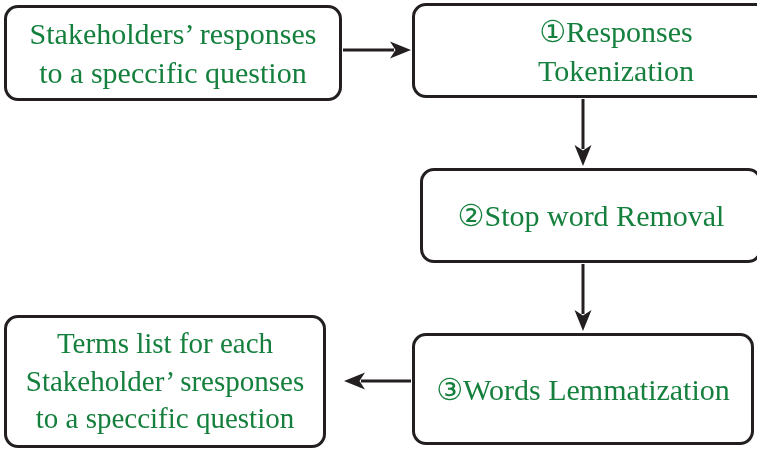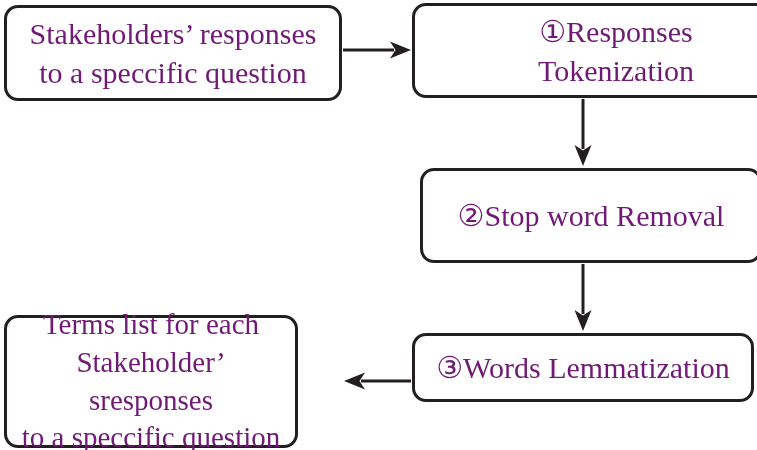--- a/index.html
+++ b/index.html
@@ -14,35 +14,35 @@
     background: #ffffff;
     font-family: "Liberation Serif", "DejaVu Serif", "DejaVu Sans", serif;
     overflow: hidden;
   }
   .node {
     position: absolute;
     box-sizing: border-box;
     border: 3px solid #231f20;
     border-radius: 14px;
     background: #ffffff;
-    color: #701a75;
+    color: #15803d;
     display: flex;
     align-items: center;
     justify-content: center;
     text-align: center;
     font-size: 30px;
     line-height: 1.3;
     white-space: pre-line;
     padding: 2px 8px;
   }
   .node-input   { left: 4px;   top: 5px;   width: 338px; height: 96px; }
   .node-step1   { left: 412px; top: 3px;   width: 408px; height: 95px; }
   .node-step2   { left: 420px; top: 168px; width: 342px; height: 95px; }
-  .node-step3   { left: 412px; top: 333px; width: 342px; height: 69px; }
-  .node-output  { left: 4px;   top: 315px; width: 294px; height: 133px; font-size: 29px; }
+  .node-step3   { left: 412px; top: 333px; width: 342px; height: 112px; }
+  .node-output  { left: 4px;   top: 315px; width: 322px; height: 133px; font-size: 29px; }
   .arrows {
     position: absolute;
     left: 0; top: 0;
     width: 757px;
     height: 450px;
     pointer-events: none;
   }
 </style>
 </head>
 <body>

